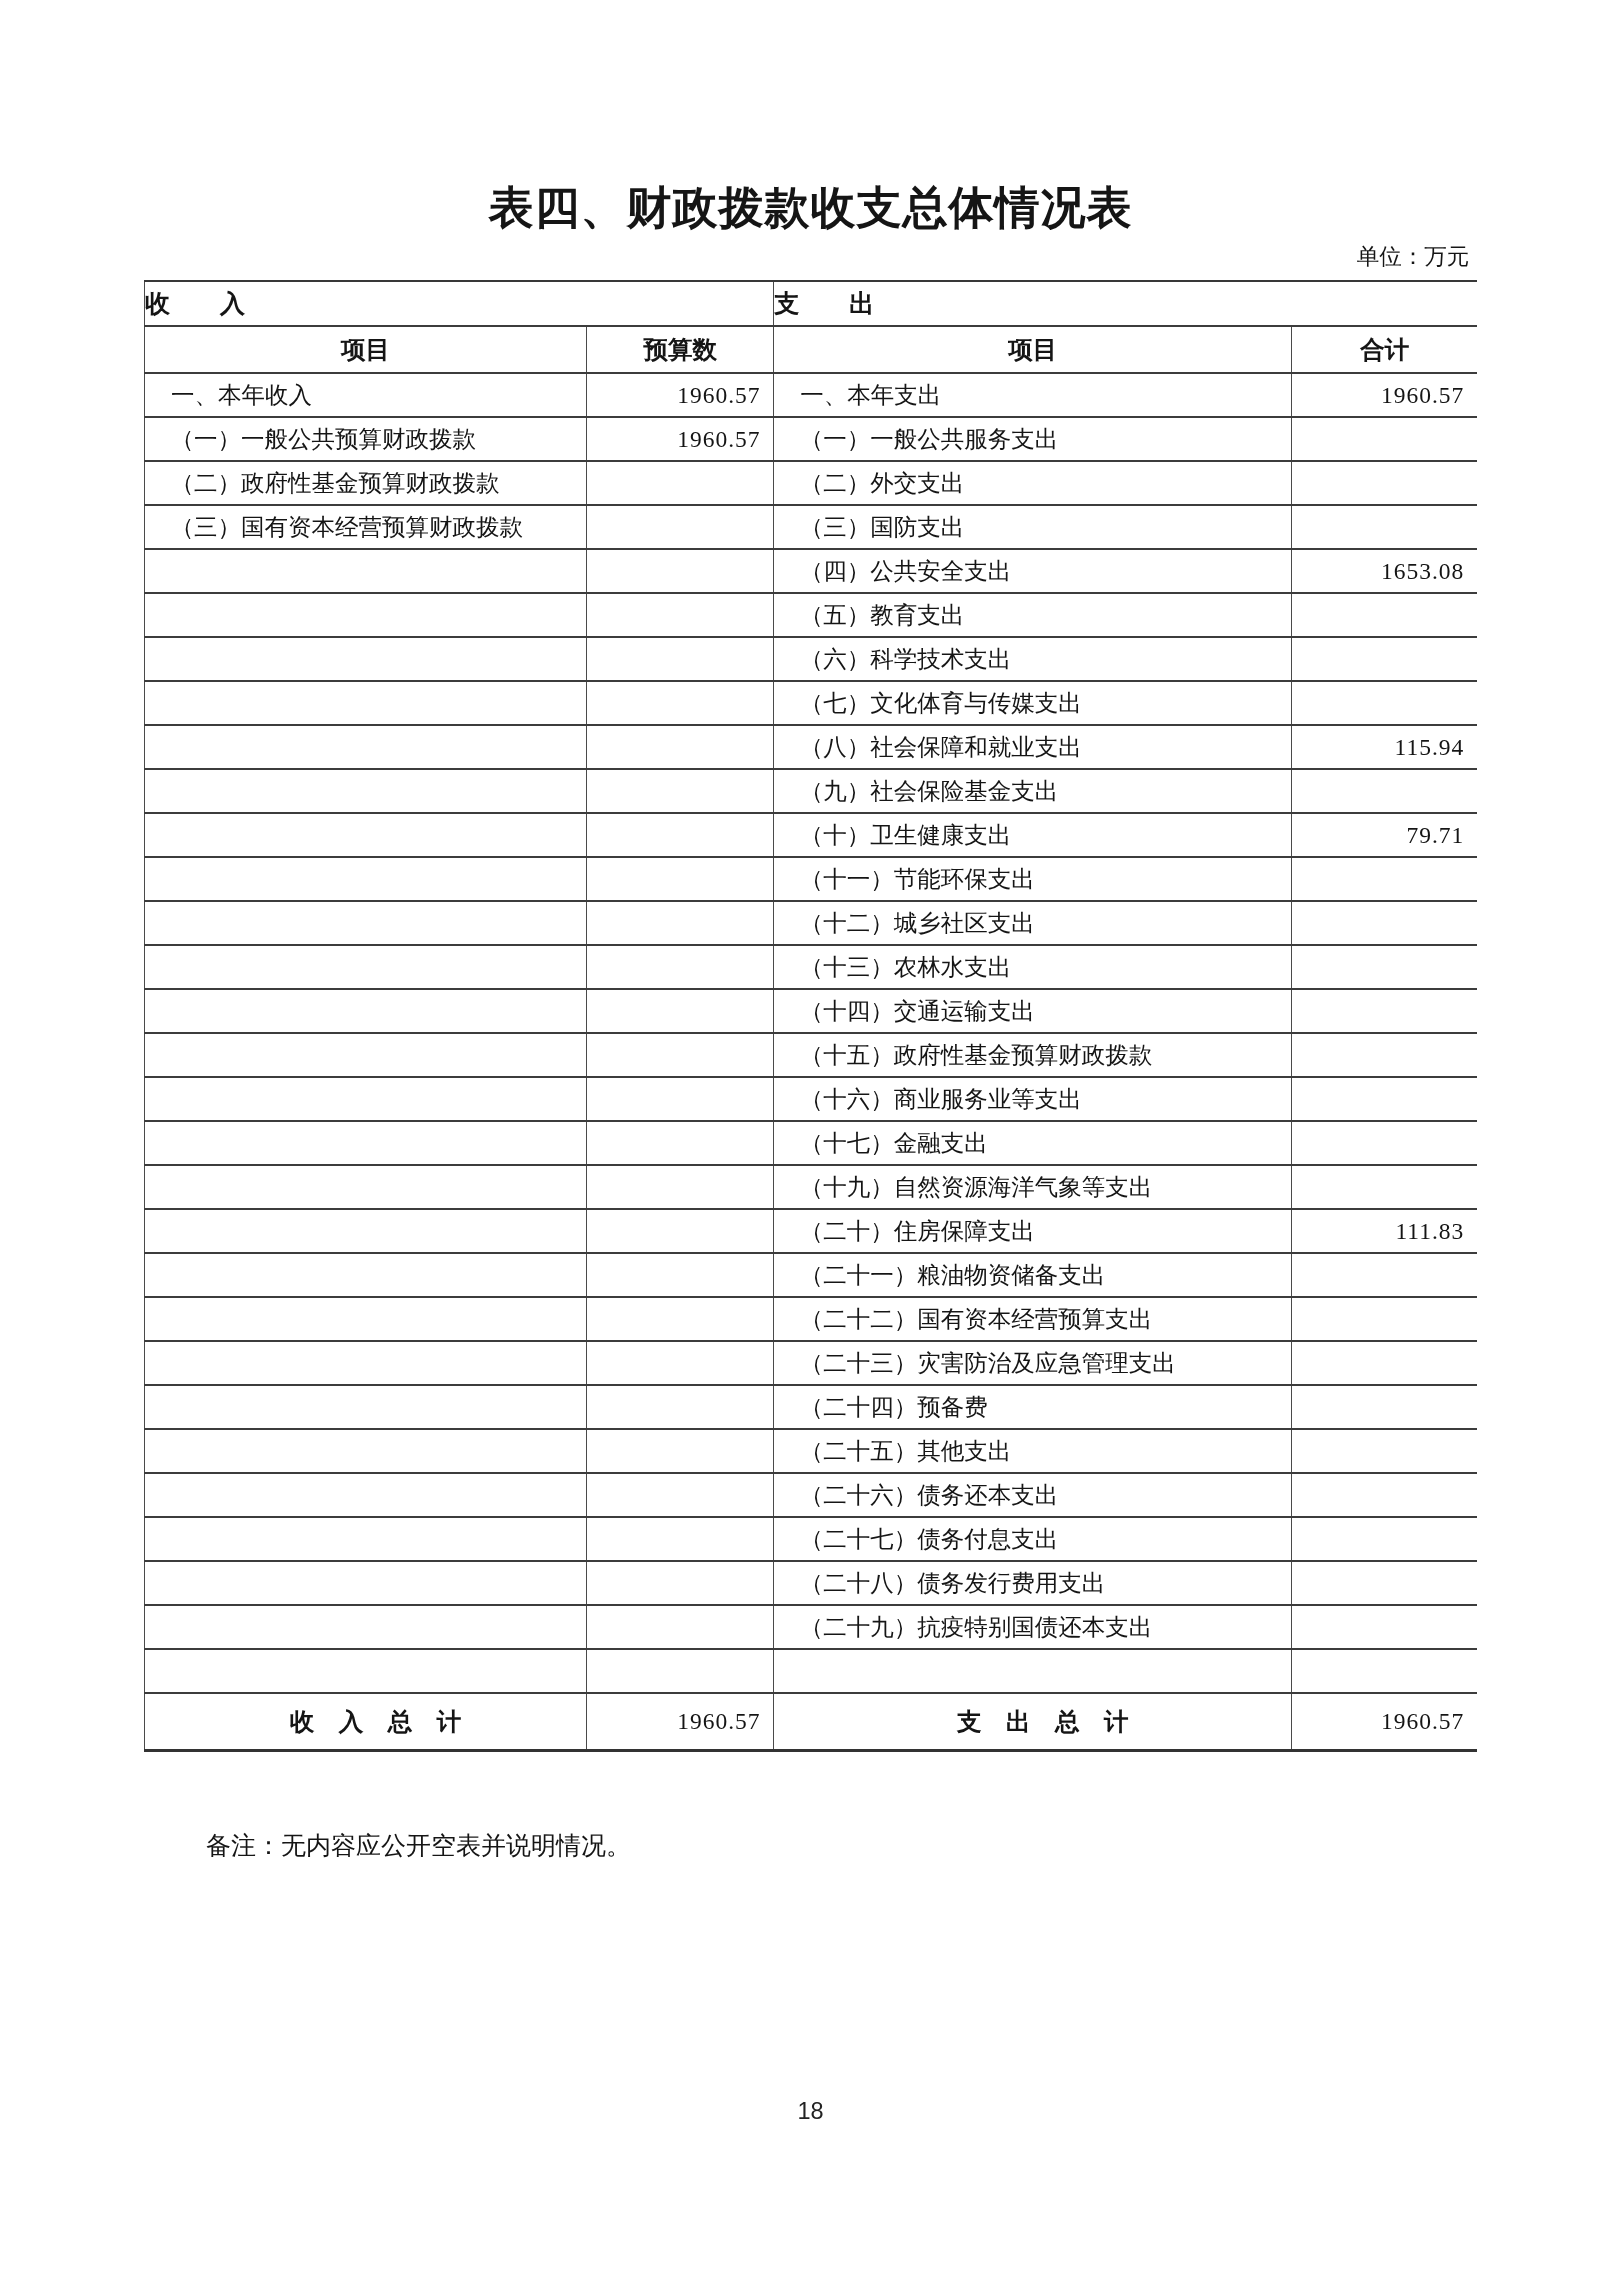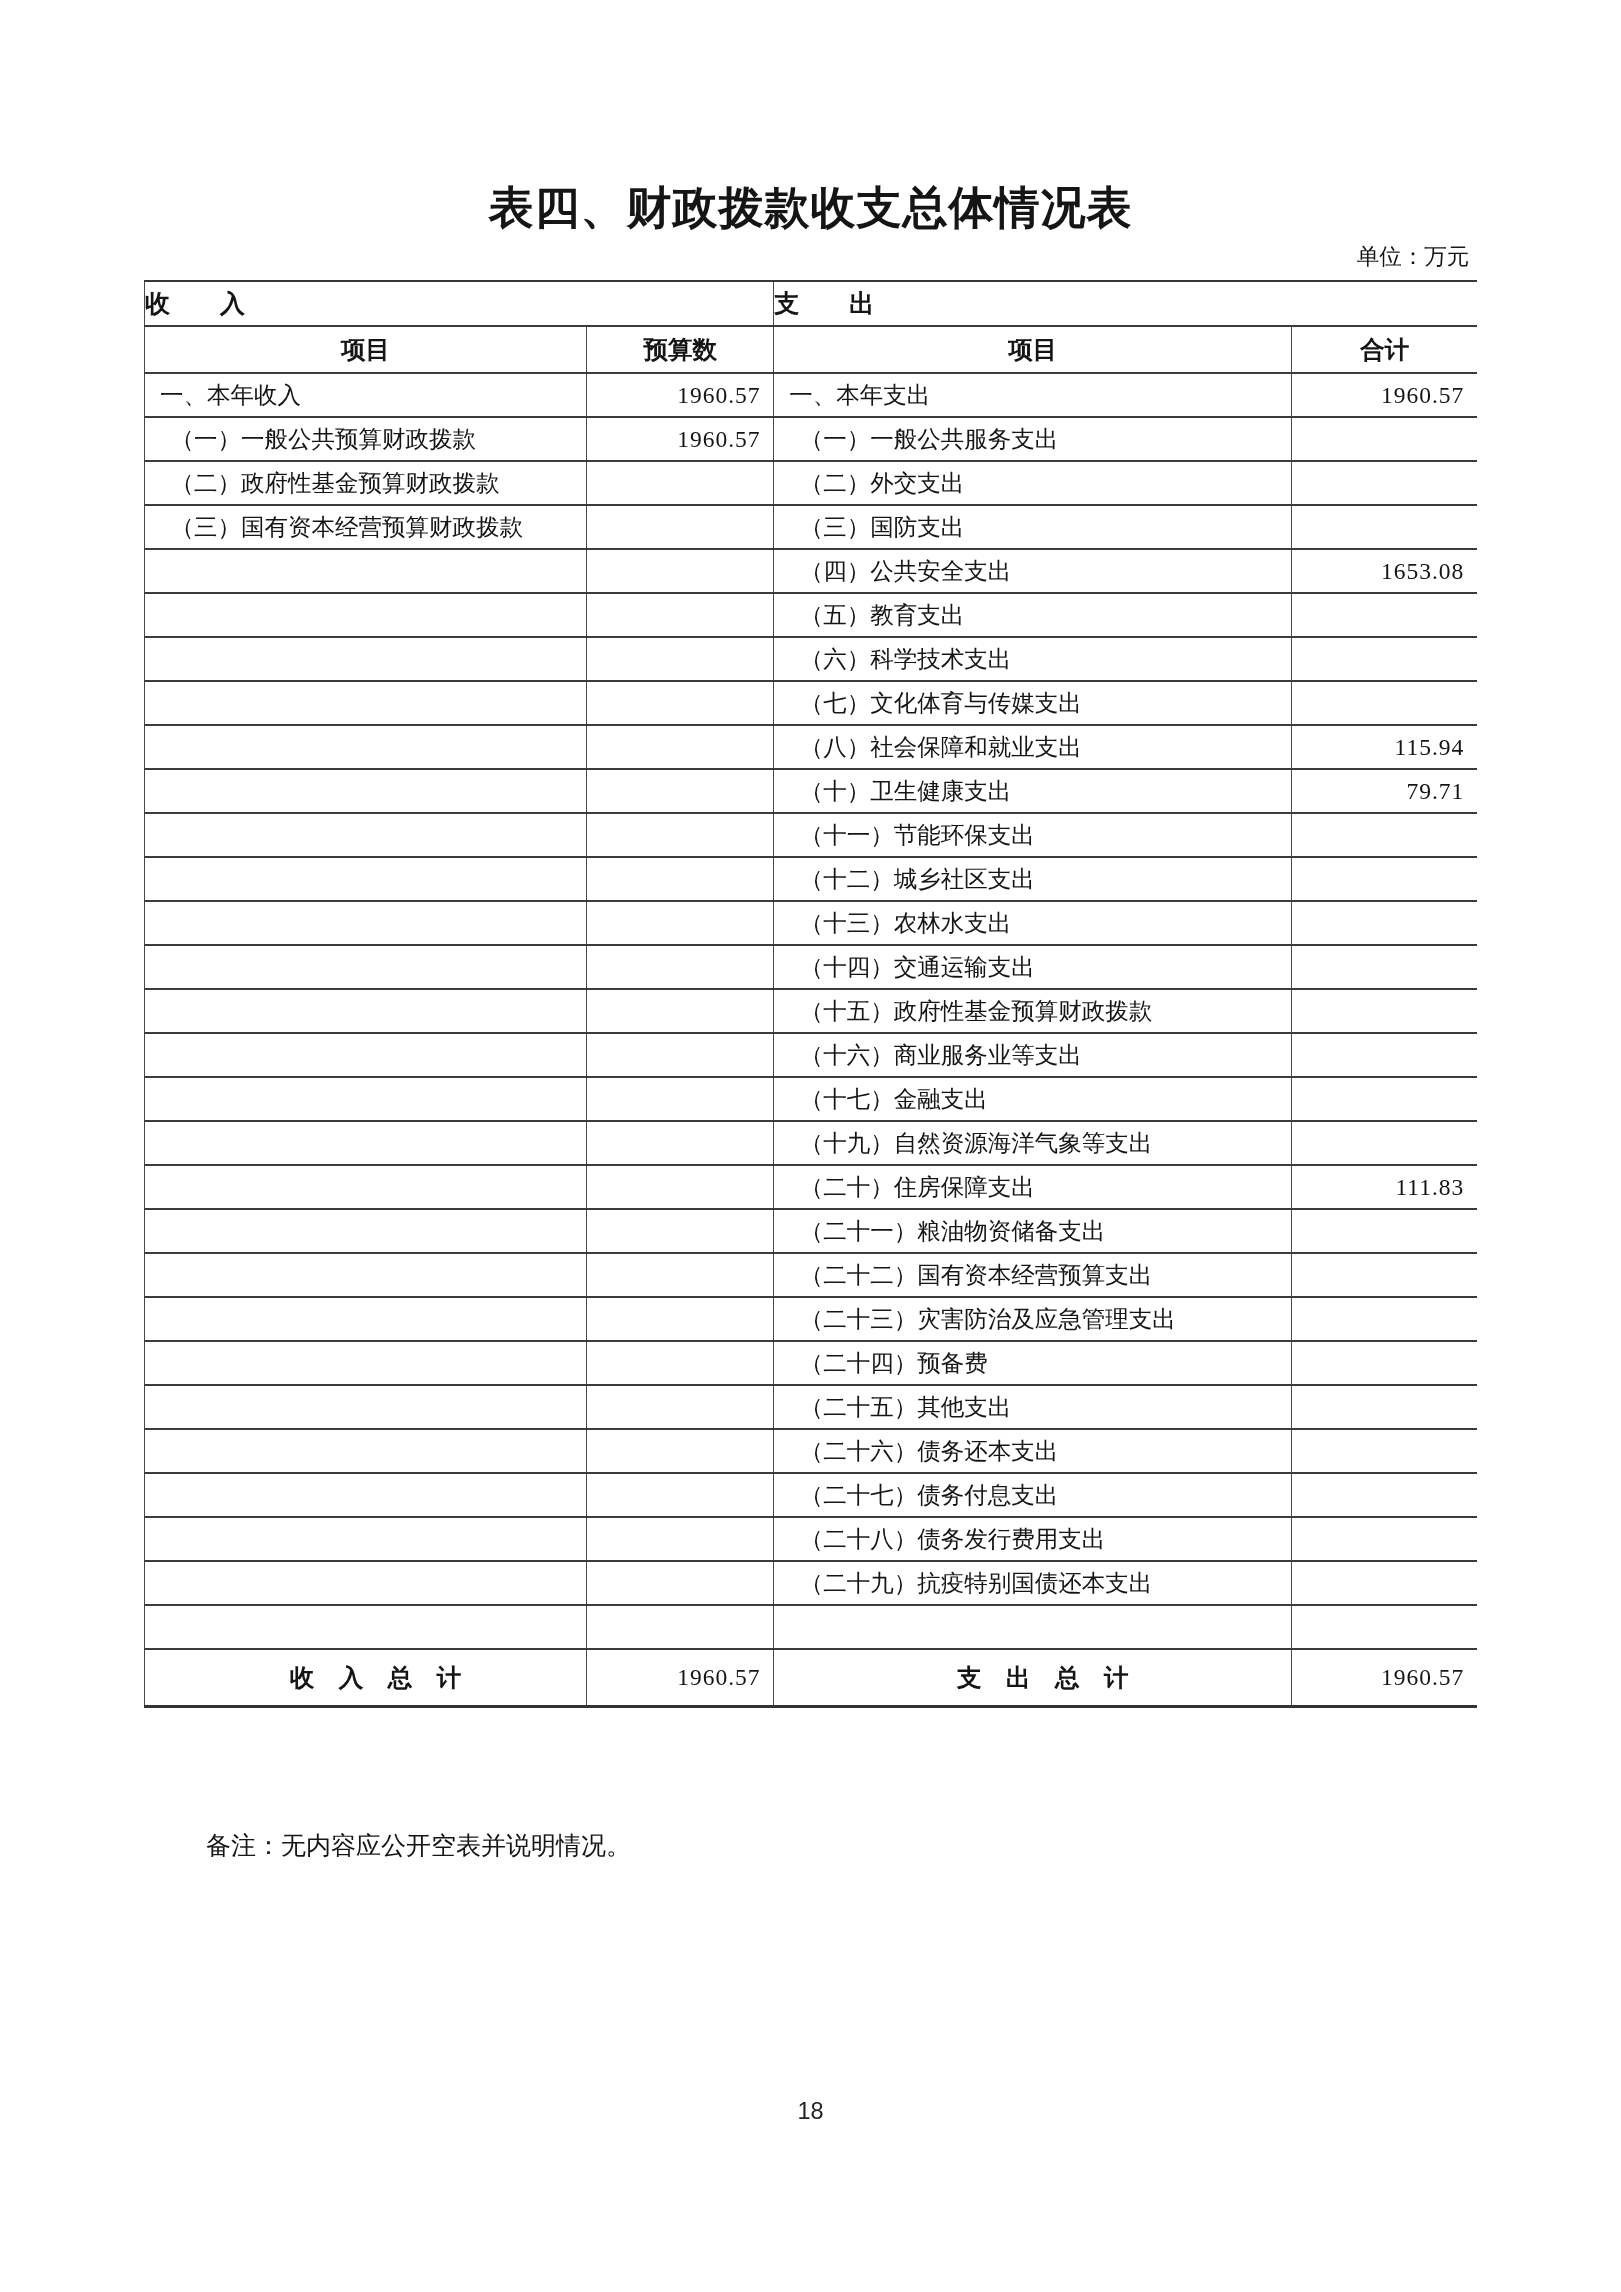--- a/index.html
+++ b/index.html
@@ -34,21 +34,21 @@
     border-bottom:2px solid #3c3c3c;
     padding:0; margin:0;
     overflow:hidden; white-space:nowrap;
     font-weight:normal;
   }
   .b-left  { border-left:1px solid #4a4a4a; }
   .b-right { border-right:1px solid #4a4a4a; }
   tr.section-row th { height:43px; font-size:25px; font-weight:bold; text-align:left; }
   tr.header-row  th { height:45px; font-size:24.5px; font-weight:bold; text-align:center; }
   tr.data-row   td { height:42px; font-size:23.5px; }
-  td.item.lvl1 { padding-left:15px; }
+  td.item.lvl1 { padding-left:26px; }
   td.item.lvl2 { padding-left:25.5px; }
   td.num { text-align:right; padding-right:12.7px; letter-spacing:1px; }
   tr.total-row td { height:55px; border-bottom:3.9px solid #333333;padding-left:20px; }
   tr.total-row td.total-label { font-size:24.5px; font-weight:bold; text-align:center; }
   tr.total-row td.num { font-size:23.5px; }
   .note {
     position:absolute; left:206px; top:1829px;
     font-size:25px;
   }
   .pagenum {
@@ -137,20 +137,26 @@
   </tr>
         <tr class="data-row">
     <td class="item b-left b-right lvl1"></td>
     <td class="num b-right"></td>
     <td class="item b-right lvl2">（八）社会保障和就业支出</td>
     <td class="num">115.94</td>
   </tr>
         <tr class="data-row">
     <td class="item b-left b-right lvl1"></td>
     <td class="num b-right"></td>
+    <td class="item b-right lvl2">（九）社会保险基金支出</td>
+    <td class="num"></td>
+  </tr>
+        <tr class="data-row">
+    <td class="item b-left b-right lvl1"></td>
+    <td class="num b-right"></td>
     <td class="item b-right lvl2">（十）卫生健康支出</td>
     <td class="num">79.71</td>
   </tr>
         <tr class="data-row">
     <td class="item b-left b-right lvl1"></td>
     <td class="num b-right"></td>
     <td class="item b-right lvl2">（十一）节能环保支出</td>
     <td class="num"></td>
   </tr>
         <tr class="data-row">

